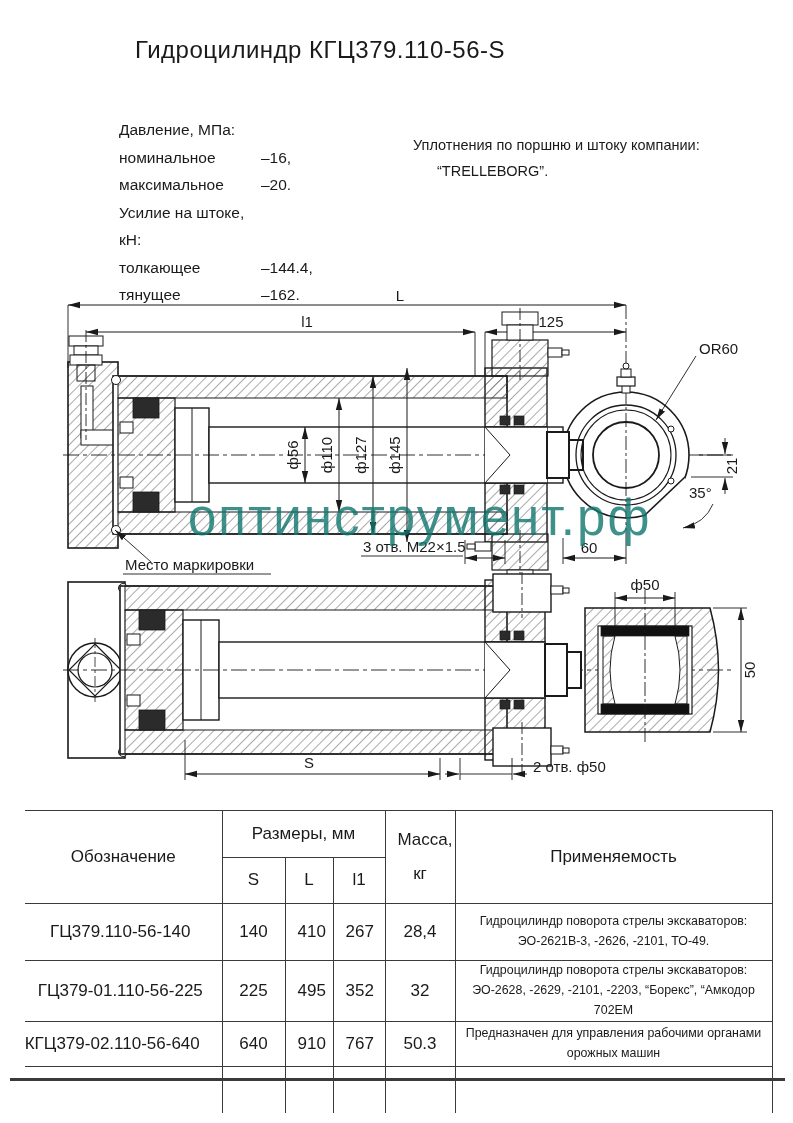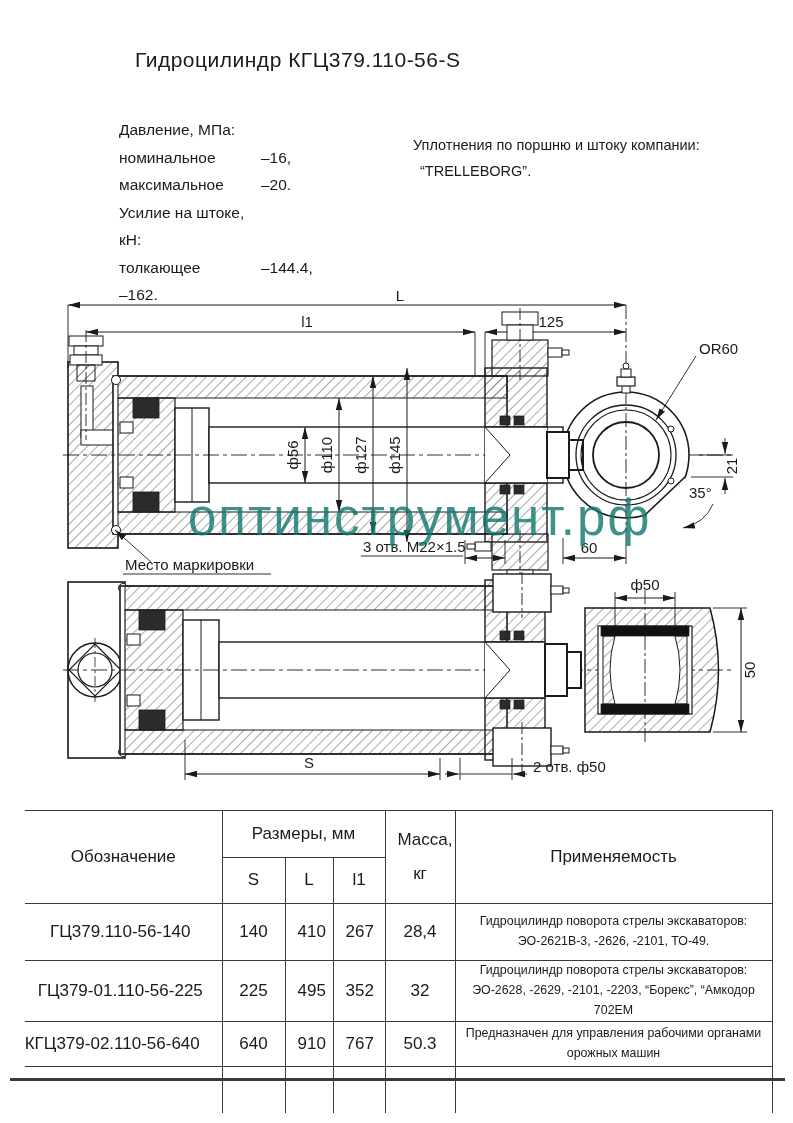--- a/index.html
+++ b/index.html
@@ -1,25 +1,25 @@
 <!DOCTYPE html>
 <html><head>
 <meta charset="utf-8">
 <style>
   html,body{margin:0;padding:0;background:#e8e8e8;}
   #page{position:relative;width:793px;height:1123px;background:#ffffff;margin:0 auto;
         font-family:"Liberation Sans",sans-serif;color:#1a1a1a;overflow:hidden;}
   .abs{position:absolute;}
-  #title{left:135px;top:48px;font-size:21px;letter-spacing:.5px;white-space:nowrap;}
+  #title{left:135px;top:36px;font-size:24px;letter-spacing:.5px;white-space:nowrap;}
   #specs{left:85px;top:116px;font-size:15.5px;line-height:27.5px;margin-left:34px;}
   .spec-line{display:flex;}
   .spec-label{width:142px;}
   .spec-value{width:90px;}
   #sealnote{left:413px;top:132px;font-size:14.5px;line-height:26px;}
-  #sealnote .l2{margin-left:7px;}
+  #sealnote .l2{margin-left:24px;}
   #watermark{left:188px;top:488px;font-size:51px;letter-spacing:2px;color:#0f766e;opacity:.8;
              white-space:nowrap;z-index:5;pointer-events:none;}
   svg{position:absolute;overflow:visible;}
   svg text{font-family:"Liberation Sans",sans-serif;font-size:15px;fill:#1a1a1a;}
   
   #spec-table{position:absolute;left:25px;top:810px;width:747px;border-collapse:collapse;table-layout:fixed;}
   #spec-table td,#spec-table th{border:1.6px solid #3a3a3a;font-weight:normal;padding:12px;text-align:center;
       overflow:hidden;vertical-align:middle;}
   #spec-table .nl{border-left:none;}
   #spec-table .nb{border-bottom:none;}
@@ -55,20 +55,21 @@
       </div>
     <div class="spec-line">
         <span class="spec-label">Усилие на штоке, кН:</span>
         <span class="spec-value"></span>
       </div>
     <div class="spec-line">
         <span class="spec-label">толкающее</span>
         <span class="spec-value">–144.4,</span>
       </div>
     <div class="spec-line">
+        <span class="spec-label">тянущее</span>
         <span class="spec-value">–162.</span>
       </div>
   </div>
 
   <div class="abs" id="sealnote">
     <div>Уплотнения по поршню и штоку компании:</div>
     <div class="l2">“TRELLEBORG”.</div>
   </div>
 
   <div class="abs" id="watermark">оптинструмент.рф</div>

